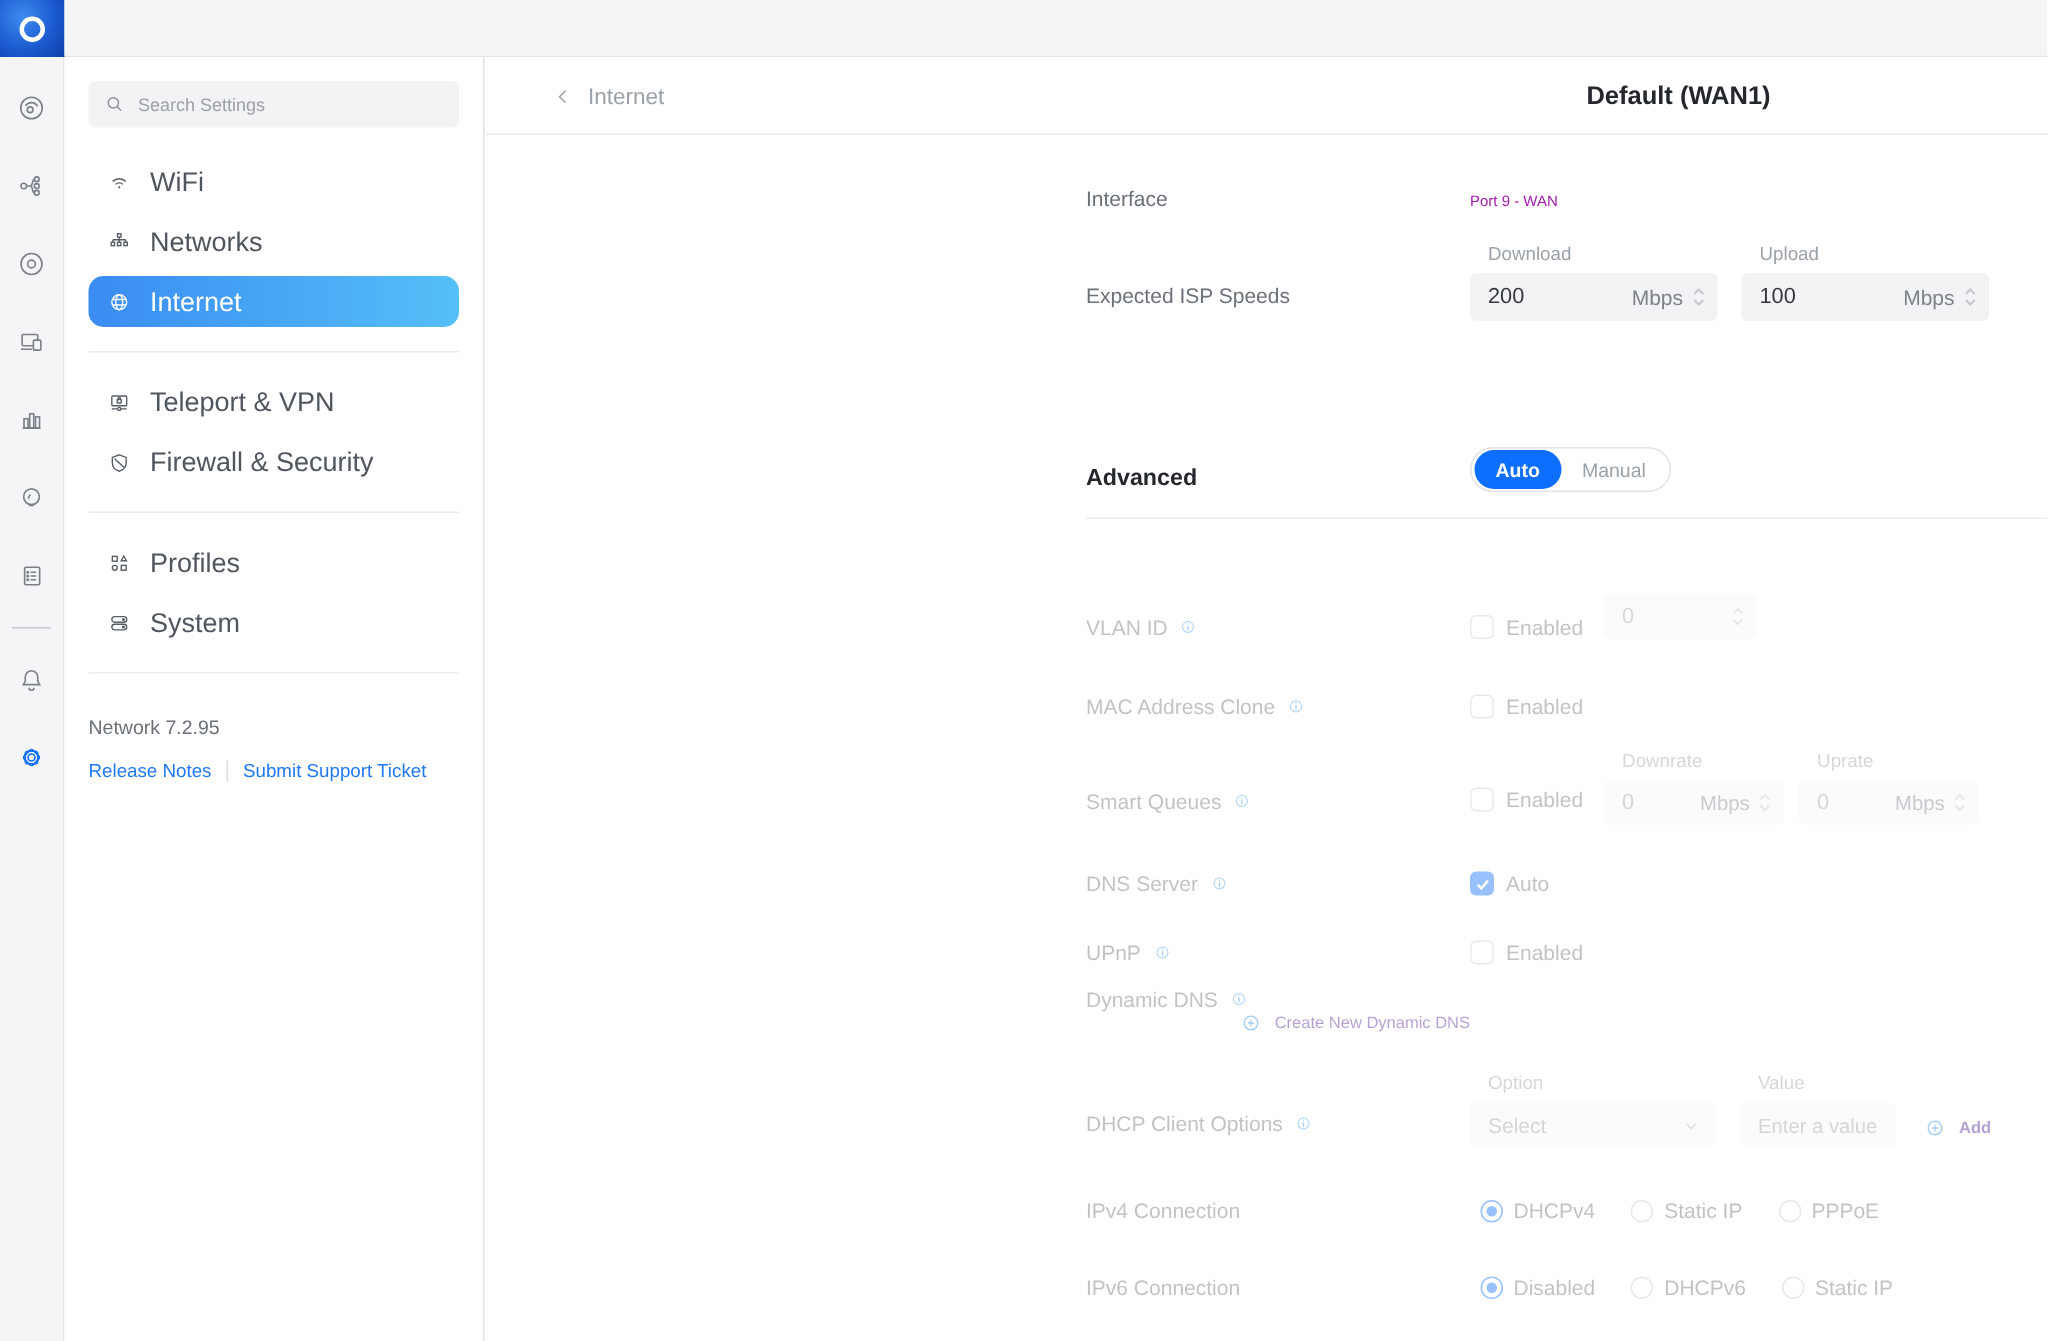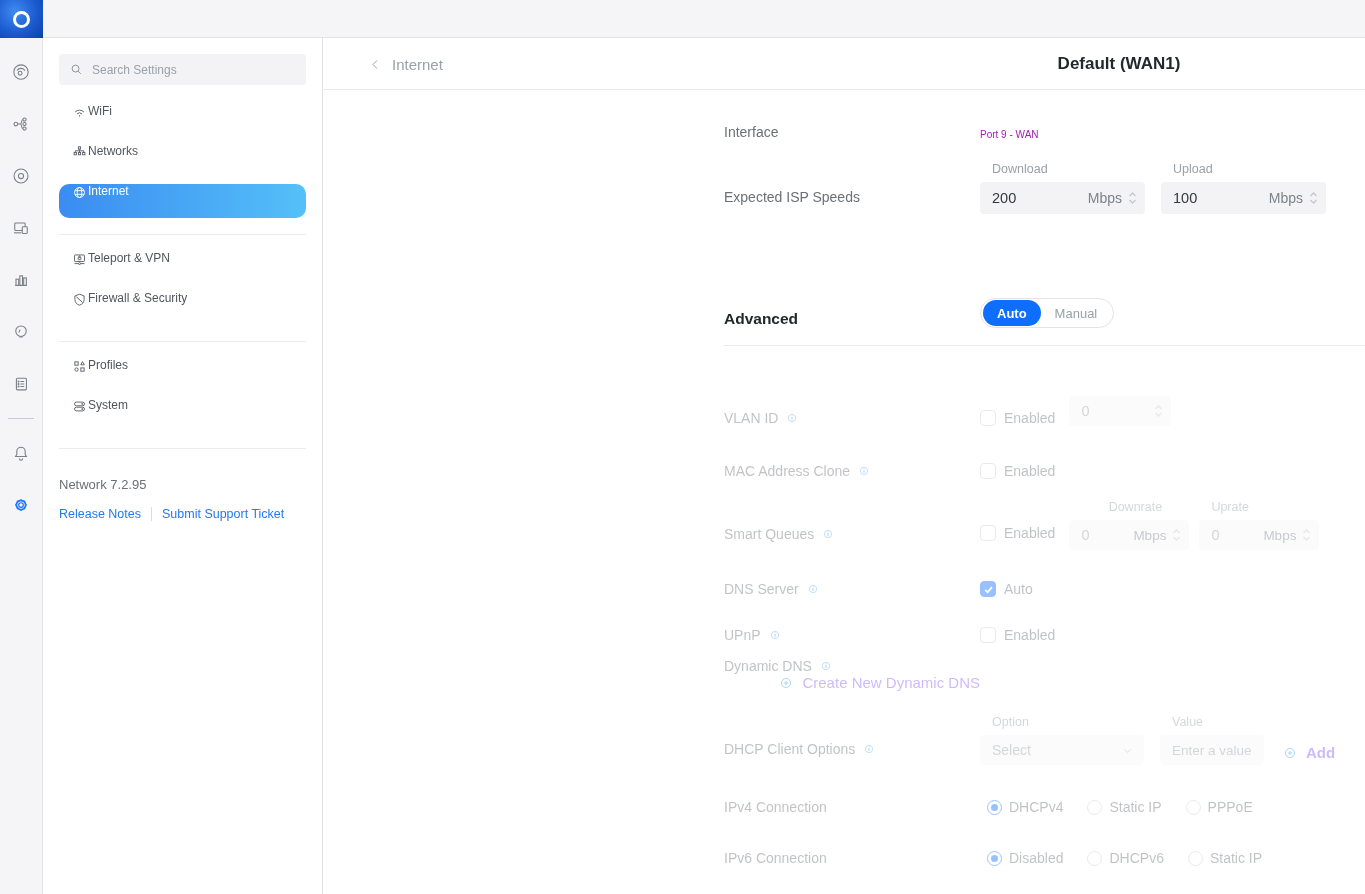--- a/index.html
+++ b/index.html
@@ -21,21 +21,21 @@
   .rail-divider { width:26px; height:1px; background:#c7cace; margin:8px 0; }
   .rail-slot.active { color:#0e6eff; }
 
   
   #sidebar { position:absolute; top:38px; left:43px; width:280px; bottom:0; background:#fff; border-right:1px solid #e3e3e6; z-index:2; }
   .search { margin:16px 16px 0; height:31px; background:#f3f3f5; border-radius:4px; display:flex; align-items:center; padding:0 10px; gap:8px; }
   .search svg { width:15px; height:15px; stroke:#868d95; fill:none; stroke-width:1.5; flex:none; }
   .search input { border:0; background:transparent; outline:none; font-family:inherit; font-size:12px; color:#50565d; width:100%; }
   .search input::placeholder { color:#9aa1a8; }
   #sidebar nav { margin-top:19px; padding:0 16px; }
-  .item { height:34px; margin-bottom:6px; border-radius:10px; display:flex; align-items:flex-start; padding:0 12px; font-size:12px; color:#50565d; cursor:pointer; }
+  .item { height:34px; margin-bottom:6px; border-radius:10px; display:flex; align-items:center; padding:0 12px; gap:12px; font-size:18px; color:#50565d; cursor:pointer; }
   .item svg { width:17px; height:17px; stroke:#575d65; fill:none; stroke-width:1.3; flex:none; }
   .item.active { background:linear-gradient(90deg,#3a8cf2 0%,#55c0f8 100%); color:#fff; }
   .item.active svg { stroke:#fff; }
   .side-divider { height:1px; background:#ececef; margin:16px 0; }
   .version { margin:28px 16px 0; font-size:13px; color:#6a7076; }
   .footer-links { margin:15px 16px 0; display:flex; align-items:center; gap:10px; font-size:12.5px; color:#2079f2; }
   .footer-links .sep { width:1px; height:14px; background:#d8dbdf; }
   .footer-links a { color:#2079f2; text-decoration:none; cursor:pointer; }
 
   
@@ -74,21 +74,21 @@
   .check.on { background:#0e6eff; border-color:#0e6eff; display:flex; align-items:center; justify-content:center; }
   .check.on svg { width:11px; height:11px; stroke:#fff; fill:none; stroke-width:1.8; }
   .ctrl-label { font-size:14px; color:#6b7178; margin-left:8px; }
 
   .radio-opt { display:flex; align-items:center; margin-right:17px; }
   .dot { width:15px; height:15px; border:1px solid #c6cad0; border-radius:50%; flex:none; display:flex; align-items:center; justify-content:center; background:#fff; }
   .radio-opt.on .dot { border-color:#0e6eff; }
   .radio-opt.on .dot i { width:7px; height:7px; border-radius:50%; background:#0e6eff; }
   .radio-opt span { font-size:14px; color:#6b7178; margin-left:7px; }
 
-  .blue-link { display:flex; align-items:center; gap:8px; color:#8b5cf6; font-size:15px; cursor:pointer; }
+  .blue-link { display:flex; align-items:center; gap:8px; color:#4c1d95; font-size:11px; cursor:pointer; }
   .blue-link svg { width:16px; height:16px; stroke:#1e87f0; fill:none; stroke-width:1.3; flex:none; }
 
   .select-box { width:164px; height:30px; background:#f3f3f5; border-radius:4px; display:flex; align-items:center; justify-content:space-between; padding:0 10px 0 12px; font-size:14px; color:#9aa1a8; }
   .select-box svg { width:13px; height:13px; stroke:#9aa1a8; fill:none; stroke-width:1.4; }
 </style>
 </head>
 <body>
 
 <div id="topbar">
   <div class="logo">
@@ -343,21 +343,21 @@
             <span>Smart Queues</span>
           <span class="info">
               <svg viewBox="0 0 24 24">
                 <circle cx="12" cy="12" r="6.3"></circle>
                 <path d="M12 11 v4.2 M12 8.3 v0.02" stroke-linecap="round" stroke-width="1.7"></path>
               </svg>
             </span>
         </div>
         <div class="check" style="margin-top:25px;"></div>
         <span class="ctrl-label" style="margin-top:25px;">Enabled</span>
-        <div class="group" style="margin-left:14px;align-items:center;">
+        <div class="group" style="margin-left:14px;">
           <div class="sub">Downrate</div>
           <div class="field" style="width:120px; height:30px; background:#f7f7f9;">
             <input placeholder="0" style="">
             <span class="unit" style="font-size:13.5px;">Mbps</span>
             <span class="stepper">
                 <svg viewBox="0 0 9 16">
                   <path d="M1.5 6 l3-3 3 3 M1.5 10 l3 3 3-3"></path>
                 </svg>
               </span>
           </div>

